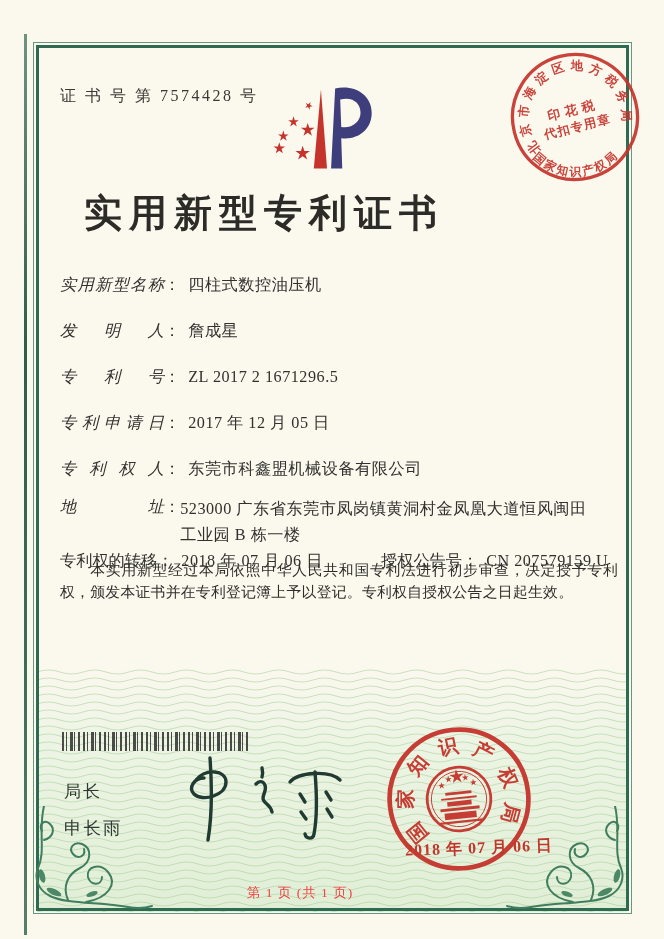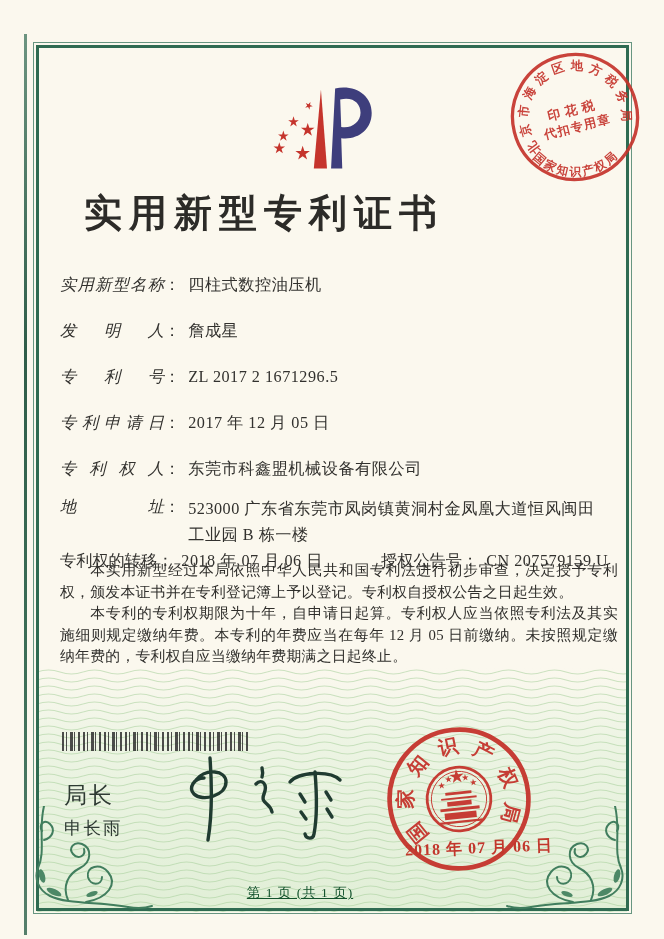--- a/index.html
+++ b/index.html
@@ -25,46 +25,46 @@
   .cert-no{left:60px;top:86px;font-size:16px;letter-spacing:2.5px;color:#3a3935;z-index:2;}
   .logo{left:260px;top:74px;width:132px;height:108px;z-index:2;}
   .tax-stamp{left:504px;top:46px;width:142px;height:142px;transform:rotate(-14deg);opacity:.92;z-index:3;}
   .title{left:0;width:528px;top:188px;text-align:center;font-size:38px;font-weight:700;
     letter-spacing:7px;color:#2c2b28;z-index:2;}
 
   .fields{left:60px;top:274px;width:556px;height:330px;font-size:16.2px;z-index:2;}
   .frow{position:absolute;left:0;width:556px;white-space:nowrap;}
   .flabel{display:inline-block;width:104px;text-align:justify;text-align-last:justify;font-style:italic;}
   .fvalue{margin-left:8px;letter-spacing:.5px;}
-  .fvalue-block{display:inline-block;margin-left:8px;white-space:normal;width:438px;
+  .fvalue-block{display:inline-block;white-space:normal;width:438px;
     vertical-align:top;line-height:26px;letter-spacing:.5px;}
   .grant-right{position:absolute;left:308px;top:0;margin-left:13px;}
 
   .paras{left:60px;top:560px;width:558px;z-index:2;}
   .paras p{margin:0;font-size:14.8px;line-height:21.5px;text-indent:2.05em;
     text-align:justify;letter-spacing:.3px;color:#2f2e2b;}
 
   .barcode{left:62px;top:732px;width:188px;height:19px;opacity:.85;z-index:2;
     background:repeating-linear-gradient(90deg,
       #2e2e2e 0 2px,transparent 2px 4px,
       #2e2e2e 4px 5px,transparent 5px 8px,
       #2e2e2e 8px 11px,transparent 11px 12px,
       #2e2e2e 12px 13px,transparent 13px 16px,
       #2e2e2e 16px 18px,transparent 18px 21px);}
 
-  .signer-title{left:64px;top:780px;font-size:23px;letter-spacing:2px;z-index:2;color:#2e3a33;}
+  .signer-title{left:64px;top:780px;font-size:17px;letter-spacing:2px;z-index:2;color:#2e3a33;}
   .signer-name{left:64px;top:816px;font-size:17.5px;letter-spacing:2px;z-index:2;color:#2e3a33;}
   .signature{left:182px;top:746px;width:170px;height:100px;z-index:2;}
 
   .seal{left:384px;top:724px;width:150px;height:150px;transform:rotate(-6deg);opacity:.95;z-index:2;}
   .seal-date{left:396px;top:838px;width:166px;text-align:center;font-size:16px;
     letter-spacing:1px;color:#c2372c;transform:rotate(-2deg);z-index:3;font-weight:600;}
 
   .footer{left:0;width:600px;top:884px;text-align:center;font-size:13.5px;
-    letter-spacing:1px;color:#14532d;z-index:2;text-decoration:underline;}
+    letter-spacing:1px;color:#ef4444;z-index:2;}
 
   .stamp-text{font-family:"Liberation Serif","DejaVu Serif",serif;font-weight:700;}
 </style>
 </head>
 <body>
 
 <div class="page">
 
   <div class="abs left-edge"></div>
 
@@ -109,20 +109,21 @@
       <path d="M16,34 C24,32 28,24 22,18 C17,13 10,18 14,25"></path>
       <path d="M100,101 C110,103 118,102 124,100"></path>
     </g>
     <g fill="#4c8866">
       <ellipse cx="26" cy="86" rx="8" ry="3" transform="rotate(25 26 86)"></ellipse>
       <ellipse cx="14" cy="70" rx="3" ry="7" transform="rotate(-15 14 70)"></ellipse>
       <ellipse cx="64" cy="88" rx="6" ry="2.5" transform="rotate(-20 64 88)"></ellipse>
     </g>
   </svg>
 
+  <div class="abs cert-no">证 书 号 第 7574428 号</div>
 
   <svg class="abs logo" viewBox="0 0 130 104" xmlns="http://www.w3.org/2000/svg">
     <defs>
       <path id="starp" d="M0,-1 L0.224,-0.309 L0.951,-0.309 L0.363,0.118 L0.588,0.809 L0,0.382 L-0.588,0.809 L-0.363,0.118 L-0.951,-0.309 L-0.224,-0.309 Z"></path>
     </defs>
     <polygon points="60,14 53,92 66,92" fill="#c5342c"></polygon>
     <path fill="#3e3e7c" fill-rule="evenodd" d="M74,13 L70,92 L81,92 L80,62 C96,64 110,54 110,37 C110,20 94,9 74,13 Z
          M79,24 C92,21 99,28 99,37 C99,46 90,53 80,51 Z"></path>
     <g fill="#c5342c">
       <use href="#starp" transform="translate(48,30) scale(4) rotate(25)"></use>
@@ -176,21 +177,20 @@
         <span>专利权的转移</span><span>：</span><span class="fvalue">2018 年 07 月 06 日</span>
       </span>
       <span class="grant-right">
         <span>授权公告号</span><span>：</span><span class="fvalue">CN 207579159 U</span>
       </span>
     </div>
   </div>
 
   <div class="abs paras">
     <p>本实用新型经过本局依照中华人民共和国专利法进行初步审查，决定授予专利权，颁发本证书并在专利登记簿上予以登记。专利权自授权公告之日起生效。</p>
-    <p>本专利的专利权期限为十年，自申请日起算。专利权人应当依照专利法及其实施细则规定缴纳年费。本专利的年费应当在每年 12 月 05 日前缴纳。未按照规定缴纳年费的，专利权自应当缴纳年费期满之日起终止。</p>
   </div>
 
   <div class="abs barcode"></div>
 
   <div class="abs signer-title">局长</div>
   <div class="abs signer-name">申长雨</div>
 
   <svg class="abs signature" viewBox="0 0 170 100" xmlns="http://www.w3.org/2000/svg">
     <g fill="none" stroke="#203b31" stroke-width="3.4" stroke-linecap="round">
       <path d="M14,34 C24,22 44,24 44,36 C44,50 20,56 12,48 C6,42 12,32 22,32"></path>

